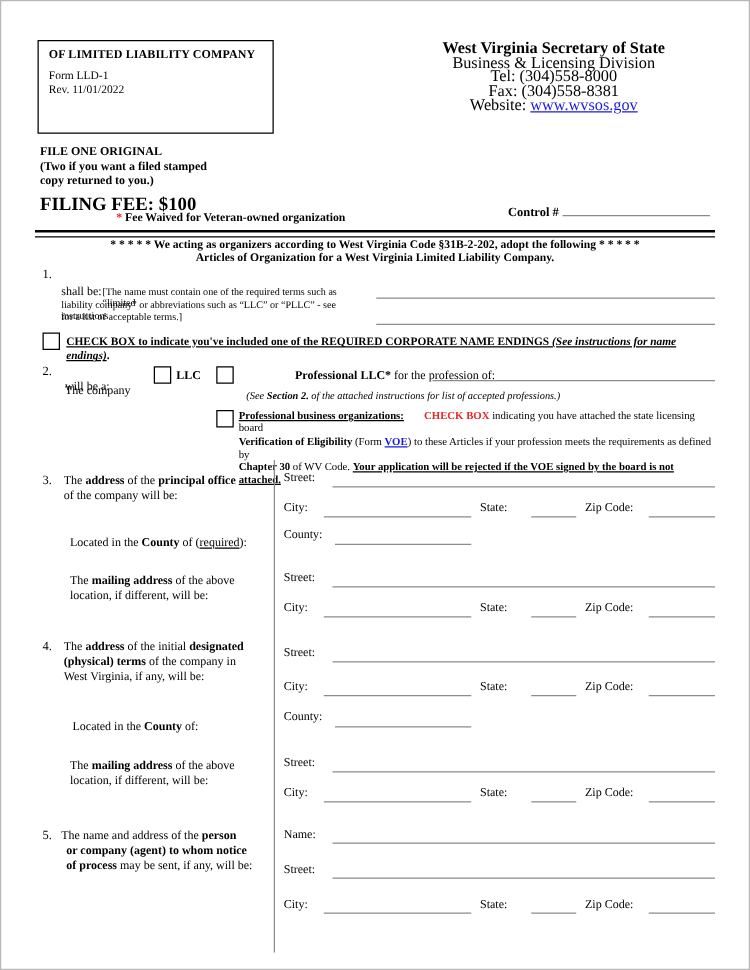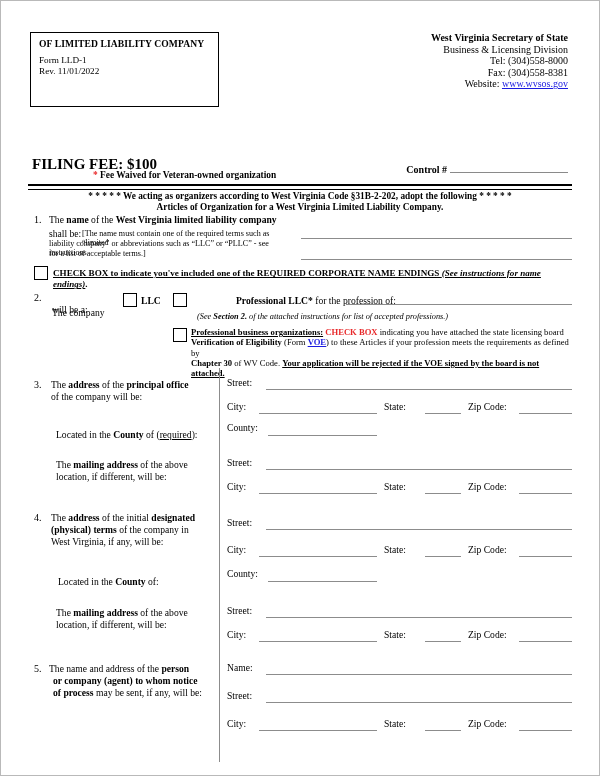--- a/index.html
+++ b/index.html
@@ -26,21 +26,21 @@
     border:1.6px solid #000; padding:5px 7px 4px 8px;
   }
   .titlebox .ln {
     font-weight:bold; font-size:9.6px; line-height:11.6px;
     letter-spacing:.1px; white-space:nowrap;
   }
   .titlebox .sub { font-size:9.2px; line-height:11px; margin-top:5px; }
 
   .sosblock {
     position:absolute; right:31px; top:31px; width:250px;
-    text-align:right; font-size:10px; line-height:11.6px;
+    text-align:center; font-size:13px; line-height:11.6px;
   }
   .sosblock .b { font-weight:bold; }
   .sosblock a { color:#1a1ae0; text-decoration:underline;margin-top:36px; }
 
   
   .fileone { position:absolute; left:31px; top:115px; font-size:9.6px; line-height:11.6px; font-weight:bold; }
   .filingfee { position:absolute; left:31px; top:155px; font-size:15px; font-weight:bold; }
   .feewaived { position:absolute; left:92px; top:169px; font-size:9.4px; font-weight:bold; }
   .feewaived .ast { color:#e8282a; }
 
@@ -59,21 +59,21 @@
   .u { text-decoration:underline; }
 
   .vline { position:absolute; width:0; border-left:1px solid #8c8c8c; }
 
   .fline { position:absolute; border-bottom:1px solid #8c8c8c; height:0; }
   .flbl  { position:absolute; font-size:9.6px; }
 
   
   .cbox { position:absolute; border:1.3px solid #000; background:#fff; }
 
-  .redt { color:#e8282a; font-weight:bold; }
+  .redt { color:#e8282a; font-weight:bold;margin-left:14px; }
   .bluelink { color:#1a1ae0; text-decoration:underline; font-weight:bold; }
 </style>
 </head>
 <body>
 
 <div class="page">
 <div class="inner">
 
   <div class="titlebox">
     <div class="ln">OF LIMITED LIABILITY COMPANY</div>
@@ -82,40 +82,42 @@
   </div>
 
   <div class="sosblock">
     <div class="b">West Virginia Secretary of State</div>
     <div>Business &amp; Licensing Division</div>
     <div>Tel: (304)558-8000</div>
     <div>Fax: (304)558-8381</div>
     <div><span>Website:</span> <a href="#">www.wvsos.gov</a></div>
   </div>
 
+  <div class="fileone">
+    <div>FILE ONE ORIGINAL</div>
+    <div>(Two if you want a filed stamped</div>
+    <div>copy returned to you.)</div>
+  </div>
 
   <div class="filingfee">FILING FEE: $100</div>
   <div class="feewaived"><span class="ast">*</span> <span>Fee Waived for Veteran-owned organization</span></div>
 
   <div class="control"><span>Control #</span><span class="cline"></span></div>
 
   <div class="rule-thick" style="top:183px;"></div>
   <div class="rule-thin" style="top:188px;"></div>
 
   <div class="starline" style="top:190px;">
     <span>* * * * *</span>
     <span>We acting as organizers according to West Virginia Code §31B-2-202, adopt the following</span>
     <span>* * * * *</span>
   </div>
   <div class="starline" style="top:201px;">Articles of Organization for a West Virginia Limited Liability Company.</div>
 
   <div class="num" style="left:33px; top:213px;">1.</div>
-  <div class="lbl" style="left:48px; top:213px; width:300px;">
-    <span>The </span><b>name</b><span> of the </span><b>West Virginia limited liability company</b>
-  </div>
   <div class="lbl" style="left:48px; top:227px;">shall be:</div>
   <div class="lbl sm" style="left:81px; top:228px; width:215px;">[The name must contain one of the required terms such as “limited</div>
   <div class="lbl sm" style="left:48px; top:238px; width:248px;">liability company” or abbreviations such as “LLC” or “PLLC” - see instructions</div>
   <div class="lbl sm" style="left:48px; top:248px; width:248px;">for a list of acceptable terms.]</div>
 
   <div class="fline" style="left:300px; top:237px; width:271px;"></div>
   <div class="fline" style="left:300px; top:258px; width:271px;"></div>
 
   <div class="cbox" style="left:33px; top:265px; width:14px; height:14px;"></div>
   <div class="lbl" style="left:52px; top:267px; width:520px; font-weight:bold; font-size:9.1px;">

